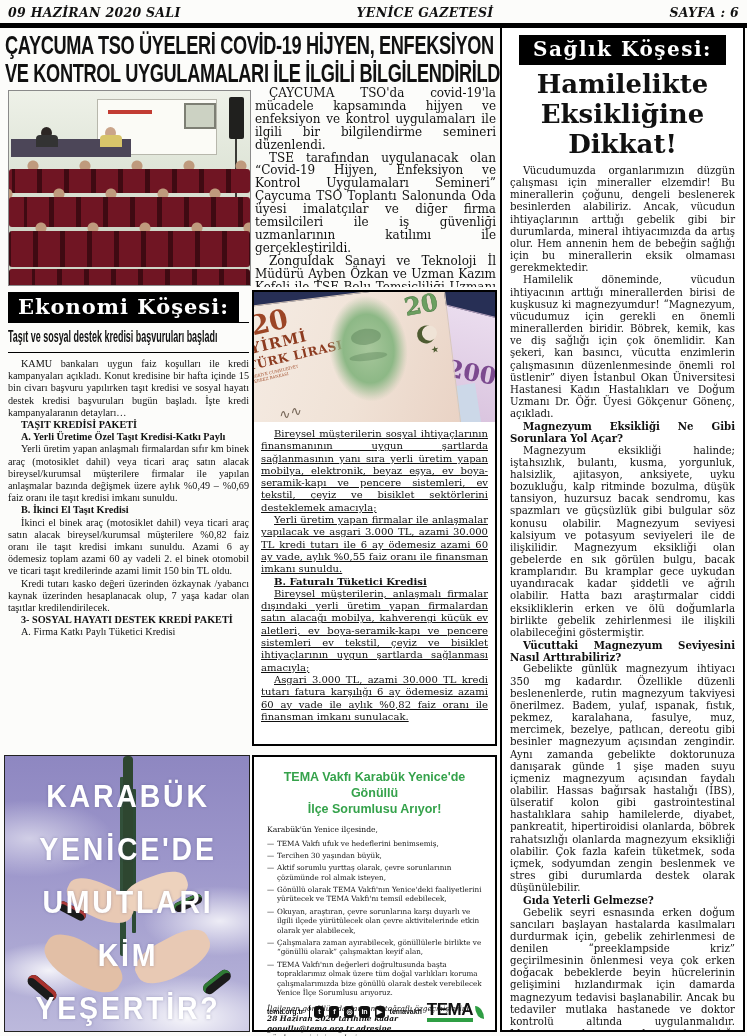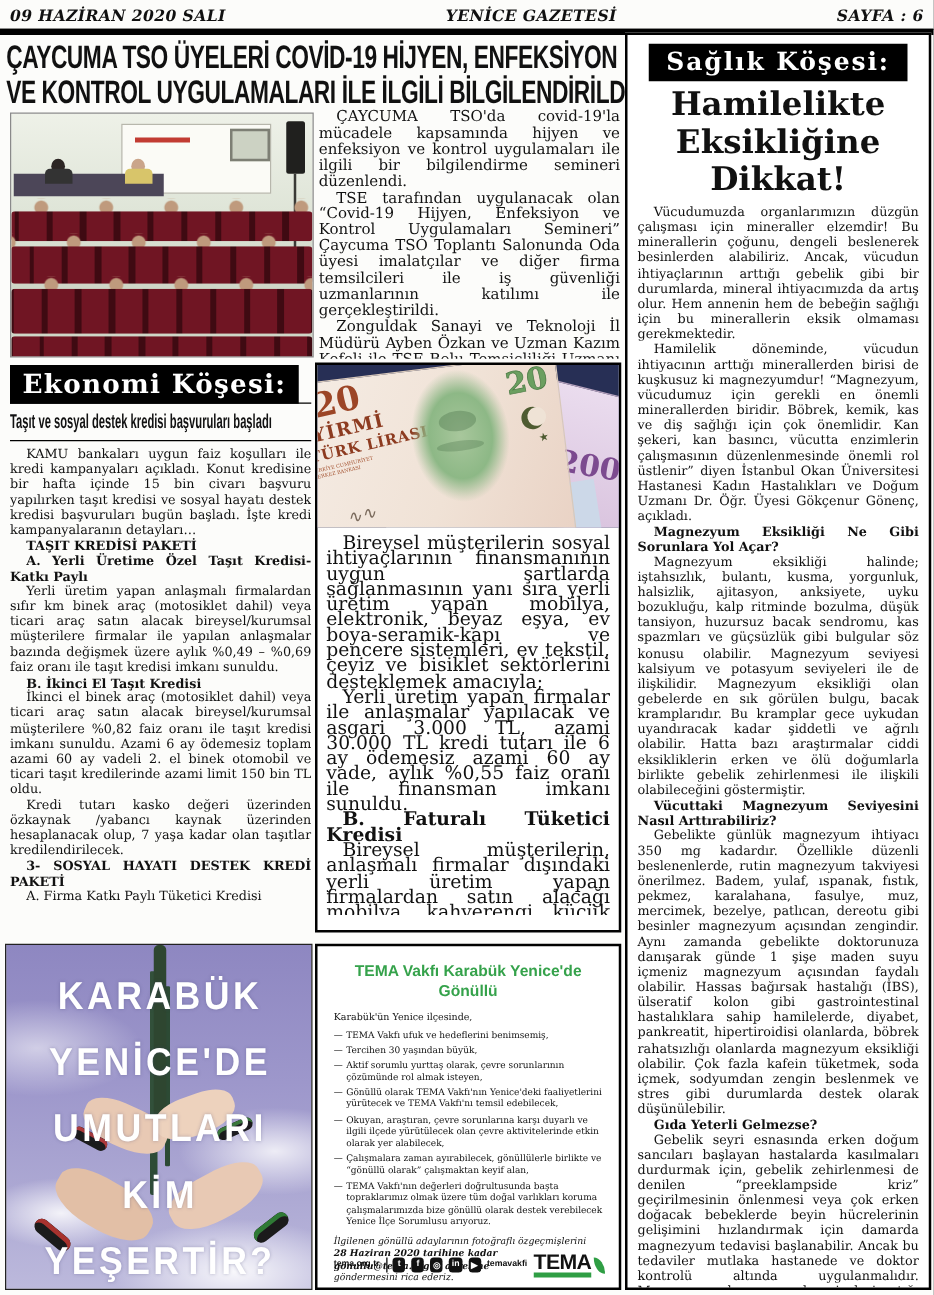--- a/index.html
+++ b/index.html
@@ -46,21 +46,21 @@
           padding:2px 10px 4px;display:inline-block;}
   .eco-kicker{position:absolute;left:8px;top:292px;}
   
   .eco-headline{position:absolute;left:8px;top:327px;width:241px;}
   .eco-headline span{display:inline-block;font-family:"Liberation Sans",sans-serif;font-weight:bold;
        font-size:16px;white-space:nowrap;transform:scaleX(.56);transform-origin:0 50%;letter-spacing:0;}
   .eco-rule{position:absolute;left:8px;top:322px;width:241px;height:1px;background:#000;}
   .eco-rule2{position:absolute;left:8px;top:352px;width:241px;height:1px;background:#000;}
   .eco-text{position:absolute;left:8px;top:358px;width:241px;height:394px;overflow:hidden;
             font-size:10.2px;line-height:12.2px;text-align:justify;}
-  .eco-text p{margin:0;text-indent:13px;}
+  .eco-text p{margin:0;text-indent:13px;font-family:Liberation Serif, serif;}
   .bold{font-weight:bold;}
   
   .mid-box{position:absolute;left:252px;top:290px;width:245px;height:456px;border:2px solid #000;
            box-sizing:border-box;background:#fff;}
   .note-area{position:relative;width:241px;height:130px;background:#272f55;overflow:hidden;}
   .note-200{position:absolute;right:-16px;top:14px;width:130px;height:112px;transform:rotate(14deg);
             background:linear-gradient(#eadcee,#d9c3de);border:1px solid #b9a4bf;}
   .note-200 b{position:absolute;right:12px;top:44px;color:#7c4a8f;font:bold 24px "DejaVu Serif",serif;transform:rotate(-4deg);}
   .note-blue{position:absolute;left:56px;bottom:-26px;width:170px;height:52px;transform:rotate(-9deg);background:#ccd8e8;}
   .note-main{position:absolute;left:-8px;top:2px;width:206px;height:152px;transform:rotate(-7deg);
@@ -71,21 +71,21 @@
   .nsmall{position:absolute;left:2px;top:64px;color:#a3512f;font:4px "DejaVu Serif",serif;width:70px;line-height:5px;transform:rotate(-6deg);}
   .portrait{position:absolute;left:74px;top:2px;width:100px;height:120px;
             background:radial-gradient(ellipse 46% 52% at 50% 45%,#a8c79c 0,#8db886 55%,rgba(160,190,150,.25) 78%,transparent 85%);}
   .portrait:before{content:"";position:absolute;left:34px;top:34px;width:30px;height:16px;border-radius:50%;background:rgba(70,110,70,.35);}
   .portrait:after{content:"";position:absolute;left:30px;top:58px;width:38px;height:8px;border-radius:50%;background:rgba(70,110,70,.3);}
   .n20r{position:absolute;right:8px;top:4px;color:#6b9f60;font:bold 24px "DejaVu Serif",serif;-webkit-text-stroke:.6px #4e7d47;transform:rotate(-4deg);}
   .crescent{position:absolute;right:14px;top:40px;width:18px;height:18px;border-radius:50%;background:#4e5b31;transform:rotate(-6deg);}
   .crescent:before{content:"";position:absolute;left:5px;top:1px;width:15px;height:15px;border-radius:50%;background:#efe3d6;}
   .star{position:absolute;right:12px;top:60px;color:#4e5b31;font-size:9px;transform:rotate(-6deg);}
   .sig{position:absolute;left:26px;bottom:34px;color:#7a6a5c;font:italic 14px "DejaVu Serif",serif;transform:rotate(-7deg);}
-  .mid-text{padding:6px 7px 0;font-size:15px;line-height:12.3px;text-align:justify;height:304px;overflow:hidden;}
+  .mid-text{padding:6px 7px 0;font-size:10px;line-height:12.3px;text-align:justify;height:304px;overflow:hidden;text-decoration:underline;}
   .mid-text p{margin:0;text-indent:13px;}
   
   .right-box{position:absolute;left:500px;top:26px;width:245px;height:1006px;border:2.5px solid #000;
              box-sizing:border-box;background:#fff;padding:5px 8px;overflow:hidden;}
   .hk-wrap{text-align:center;margin-top:2px;}
   .hk{background:#000;color:#fff;font:bold 20px "DejaVu Serif",serif;letter-spacing:1.5px;padding:2px 14px 4px;display:inline-block;}
   .health-title{font:bold 26px "DejaVu Serif",serif;text-align:center;line-height:30px;margin:4px 0 6px;}
   .health-text{font-size:10.2px;line-height:12.15px;text-align:justify;}
   .health-text p{margin:0;text-indent:13px;}
   .health-text p.sub{font-weight:bold;}
@@ -255,20 +255,21 @@
       <div class="ad-line">YENİCE'DE</div>
       <div class="ad-line">UMUTLARI</div>
       <div class="ad-line">KİM</div>
       <div class="ad-line">YEŞERTİR?</div>
     </div>
   </div>
 
   <div class="tema-box">
     <div class="tema-title">
       <div>TEMA Vakfı Karabük Yenice'de Gönüllü</div>
+      <div>İlçe Sorumlusu Arıyor!</div>
     </div>
     <p class="tema-intro">Karabük'ün Yenice ilçesinde,</p>
     <ul class="tema-bullets">
       <li><span>TEMA Vakfı ufuk ve hedeflerini benimsemiş,</span></li>
       <li><span>Tercihen 30 yaşından büyük,</span></li>
       <li><span>Aktif sorumlu yurttaş olarak, çevre sorunlarının çözümünde rol almak isteyen,</span></li>
       <li><span>Gönüllü olarak TEMA Vakfı'nın Yenice'deki faaliyetlerini yürütecek ve TEMA Vakfı'nı temsil edebilecek,</span></li>
       <li><span>Okuyan, araştıran, çevre sorunlarına karşı duyarlı ve ilgili ilçede yürütülecek olan çevre aktivitelerinde etkin olarak yer alabilecek,</span></li>
       <li><span>Çalışmalara zaman ayırabilecek, gönüllülerle birlikte ve “gönüllü olarak” çalışmaktan keyif alan,</span></li>
       <li><span>TEMA Vakfı'nın değerleri doğrultusunda başta topraklarımız olmak üzere tüm doğal varlıkları koruma çalışmalarımızda bize gönüllü olarak destek verebilecek Yenice İlçe Sorumlusu arıyoruz.</span></li>

